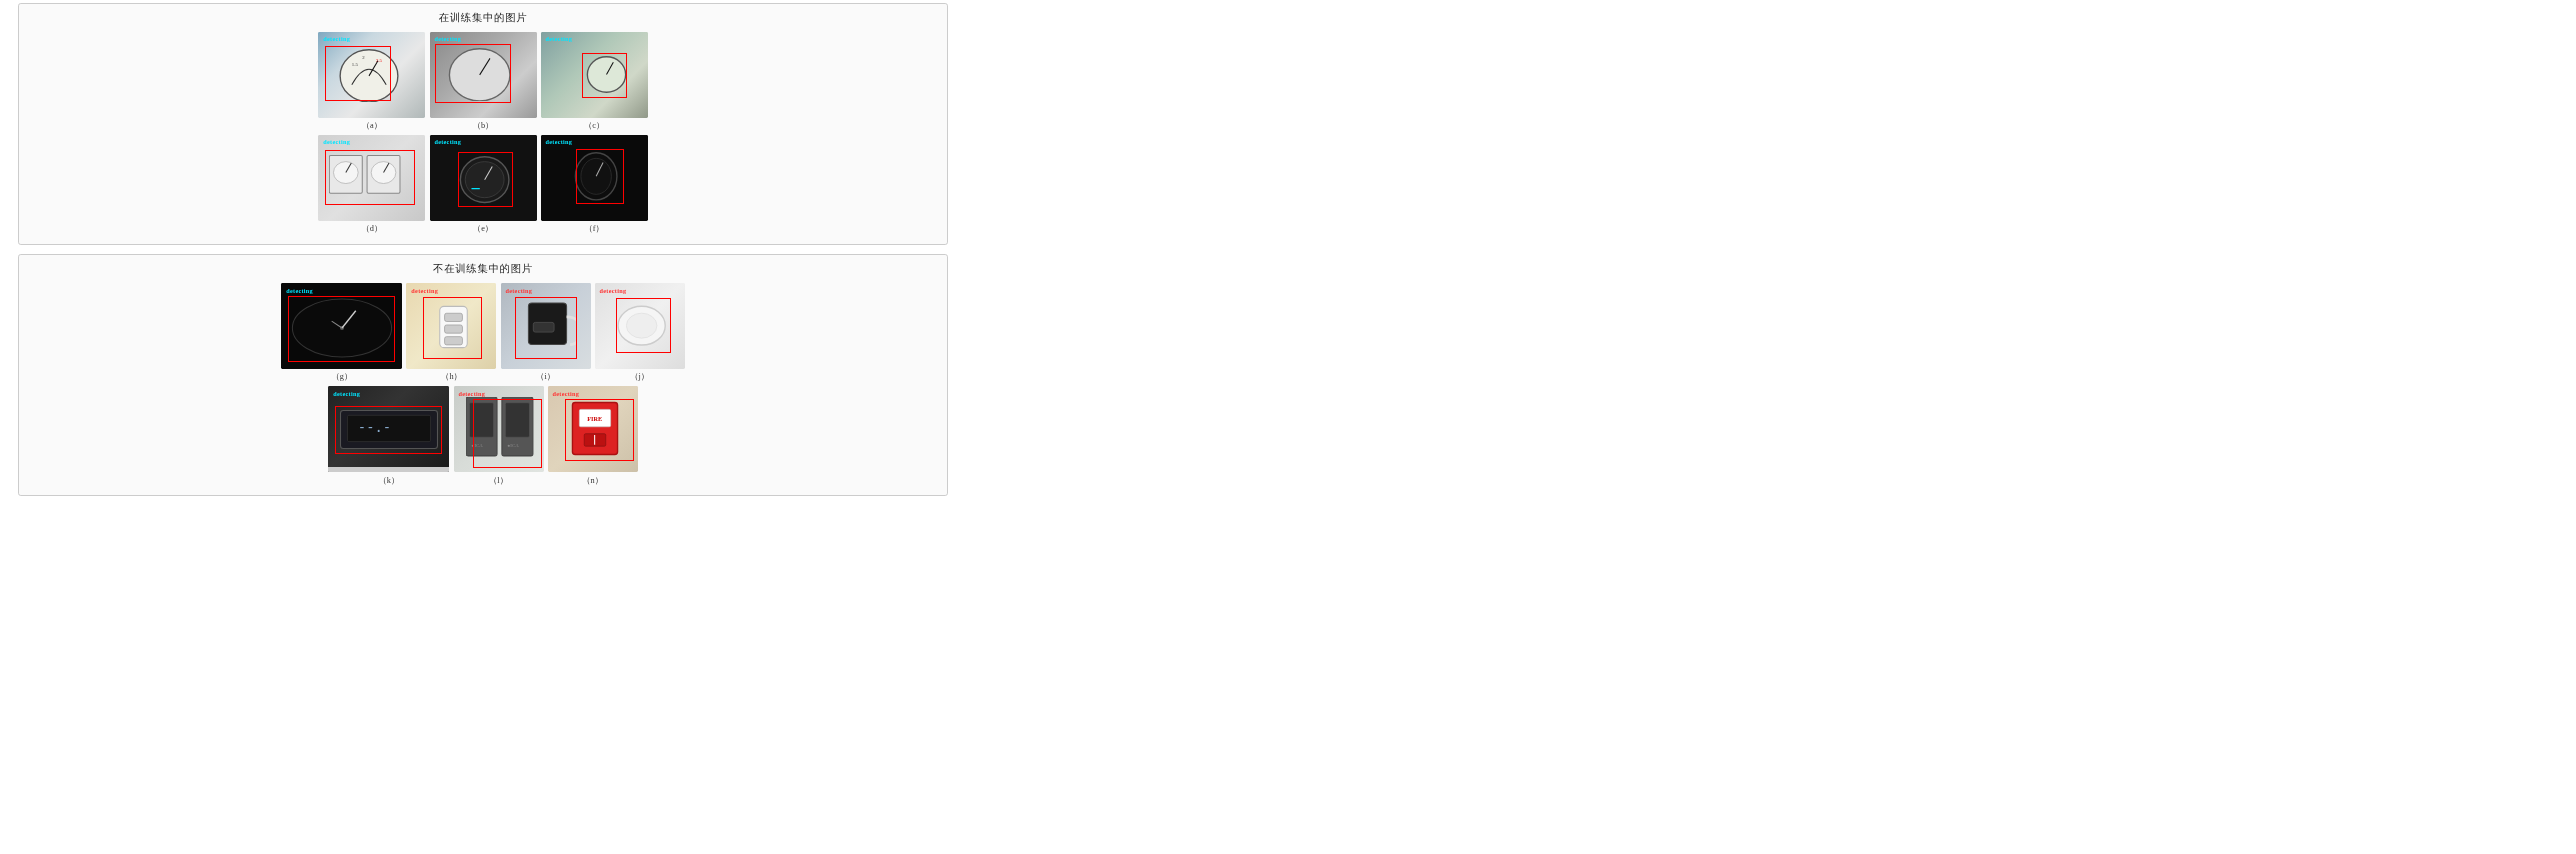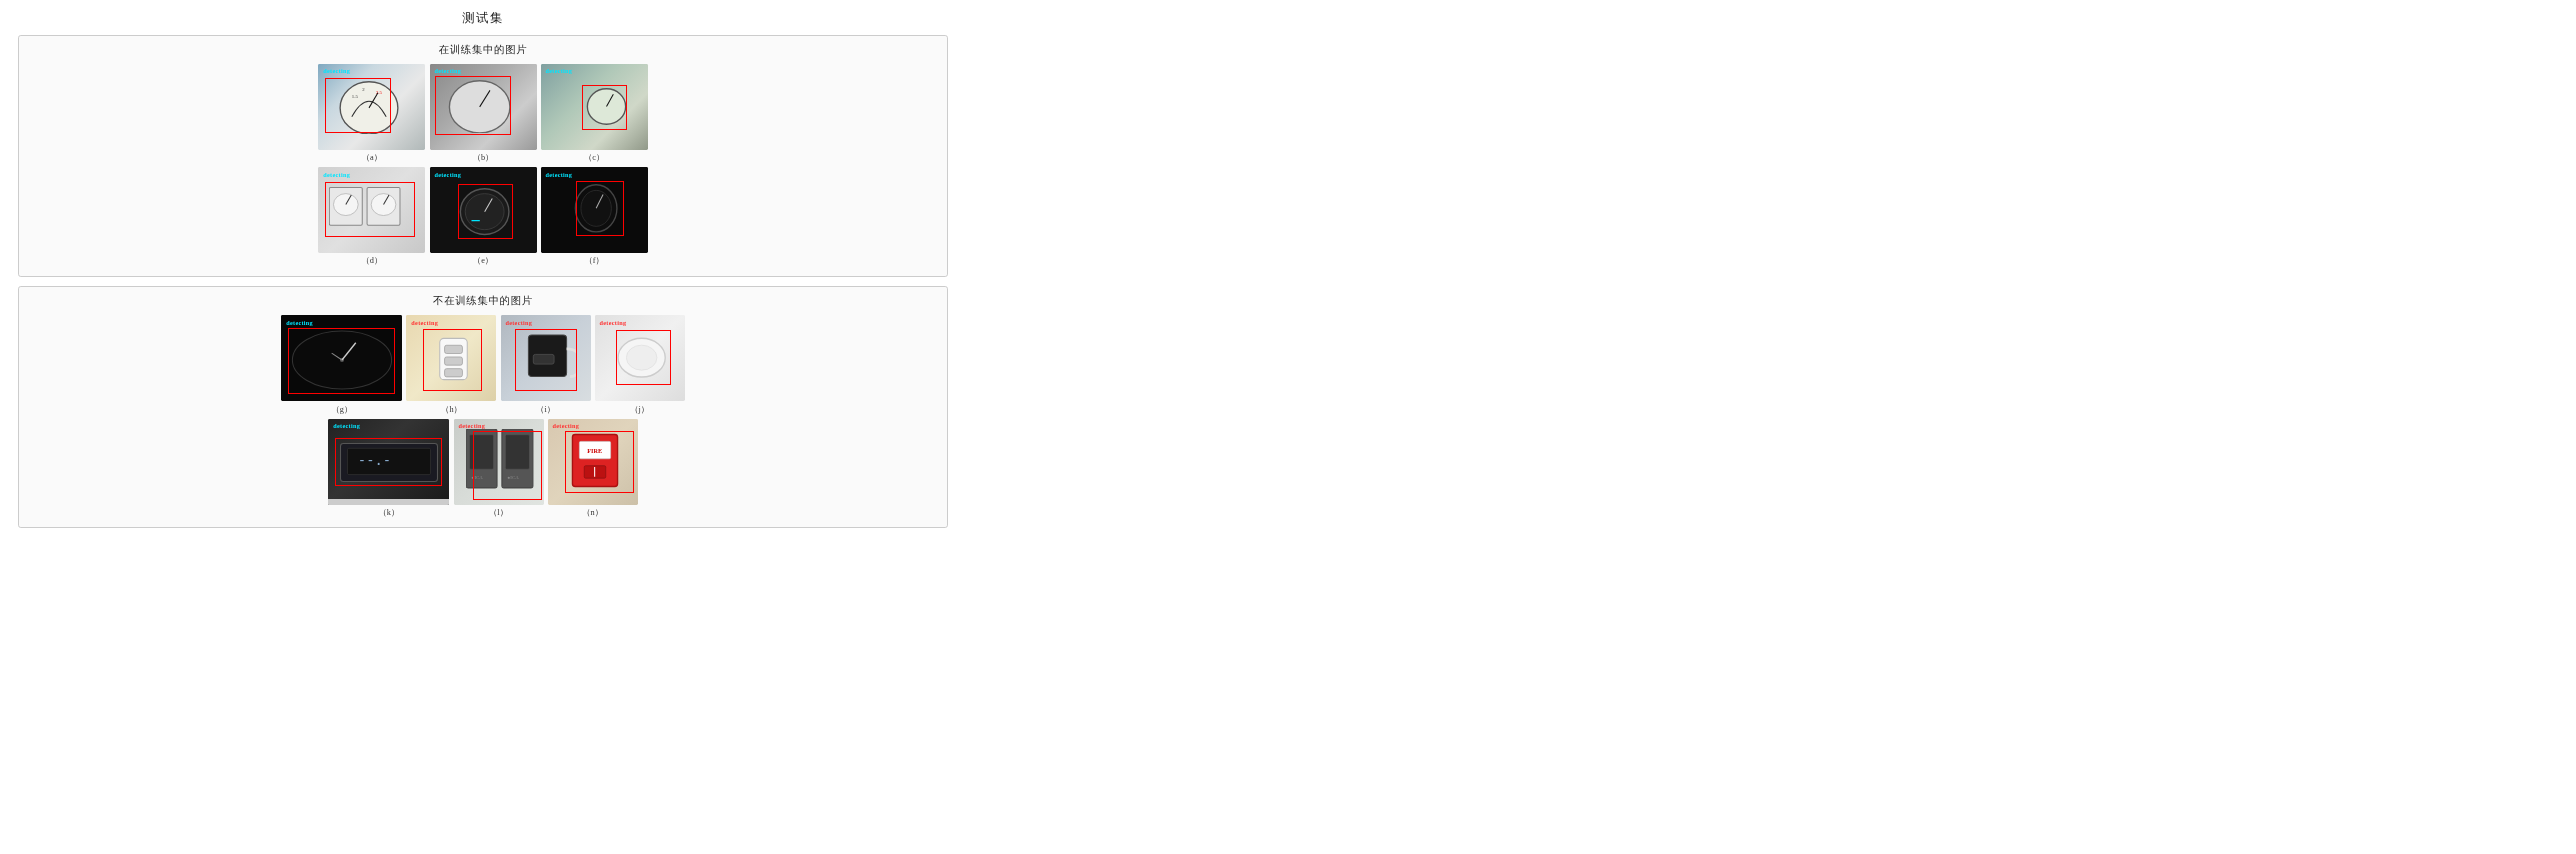--- a/index.html
+++ b/index.html
@@ -94,21 +94,20 @@
     .img-white-j { background: linear-gradient(135deg, #e0e0e0 0%, #f0f0f0 50%, #ddd 100%); }
     .img-display-k { background: linear-gradient(135deg, #222 0%, #333 40%, #1a1a1a 100%); }
     .img-panel-l { background: linear-gradient(135deg, #c8ccc8 0%, #d8dcd8 50%, #e0e4e0 100%); }
     .img-4f-m    { background: #f0f0f0; }
     .img-fire-n  { background: linear-gradient(135deg, #d8c8b0 0%, #e0d4bc 50%, #ccc0a8 100%); }
   </style>
 </head>
 <body>
 
 <div>
-  <div class="page-title">测试集</div>
 
   <div class="sections-row">
 
     <div class="section">
       <div class="section-title">在训练集中的图片</div>
 
       <div class="grid-row">
 
         <div class="img-cell">
           <div class="img-wrapper img-gauge-a" style="width:107px;height:86px;">

